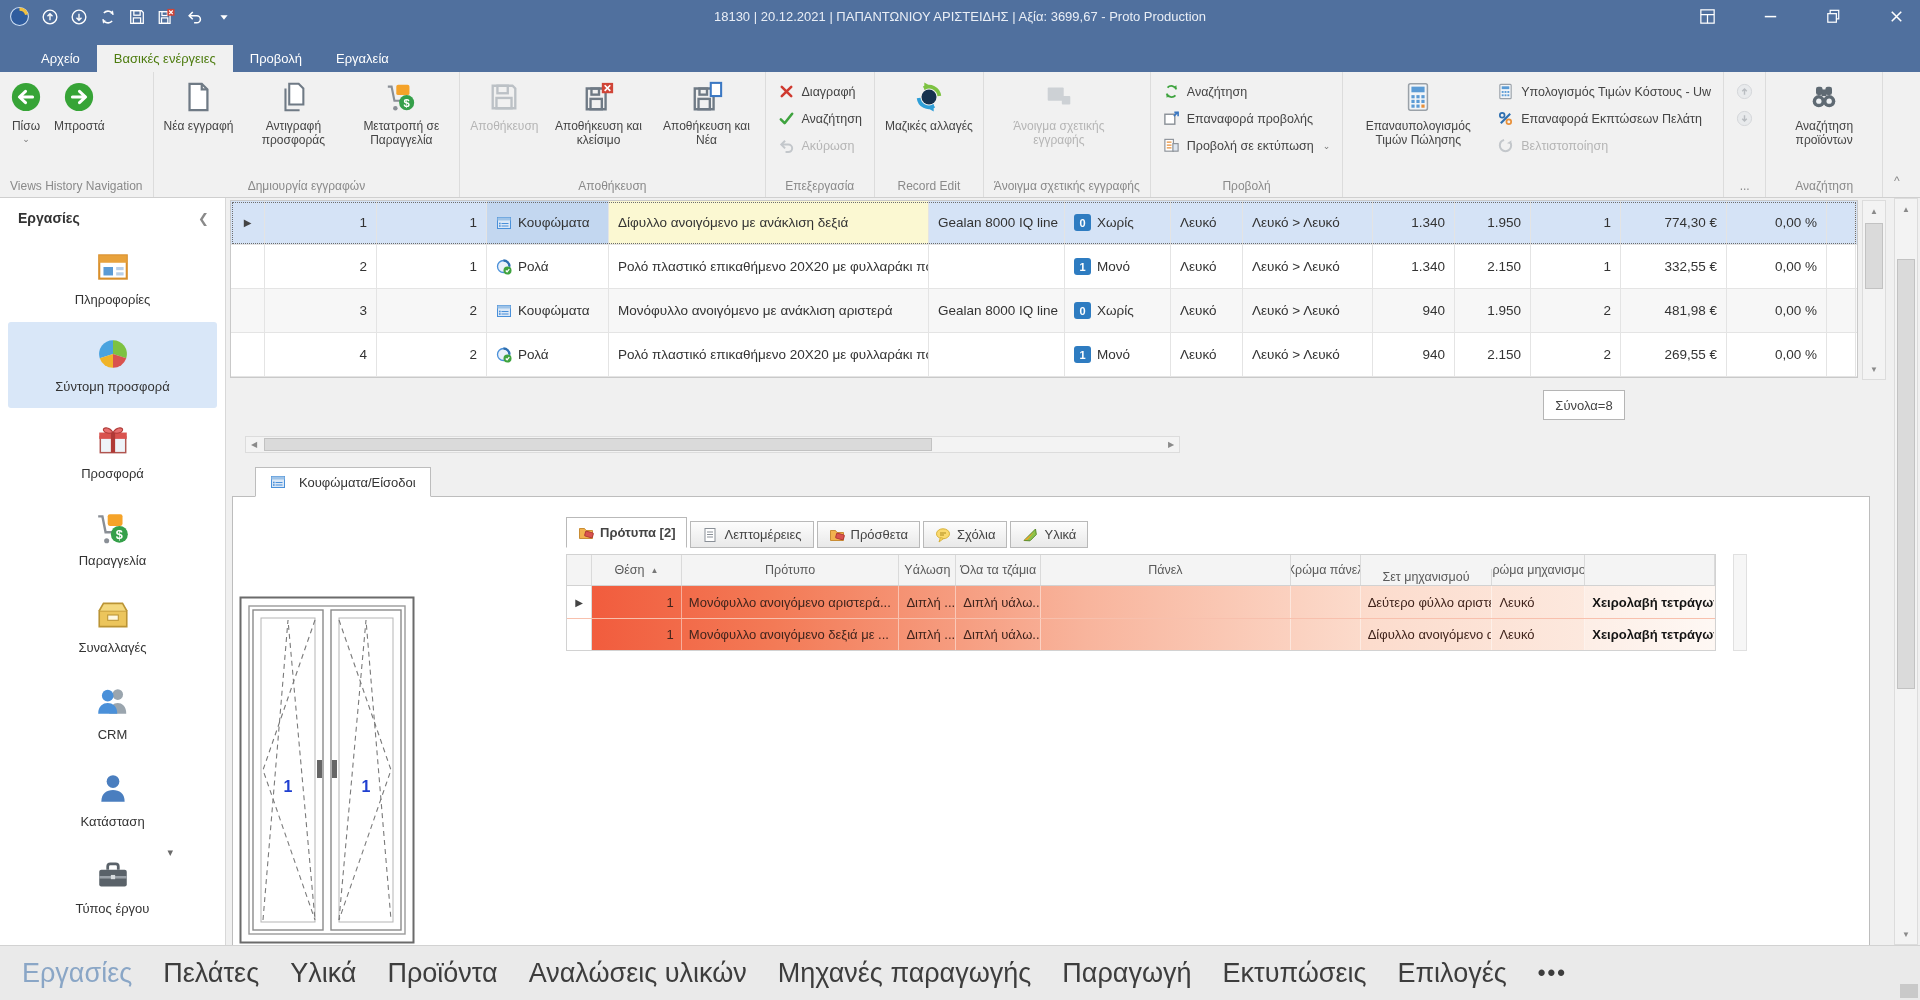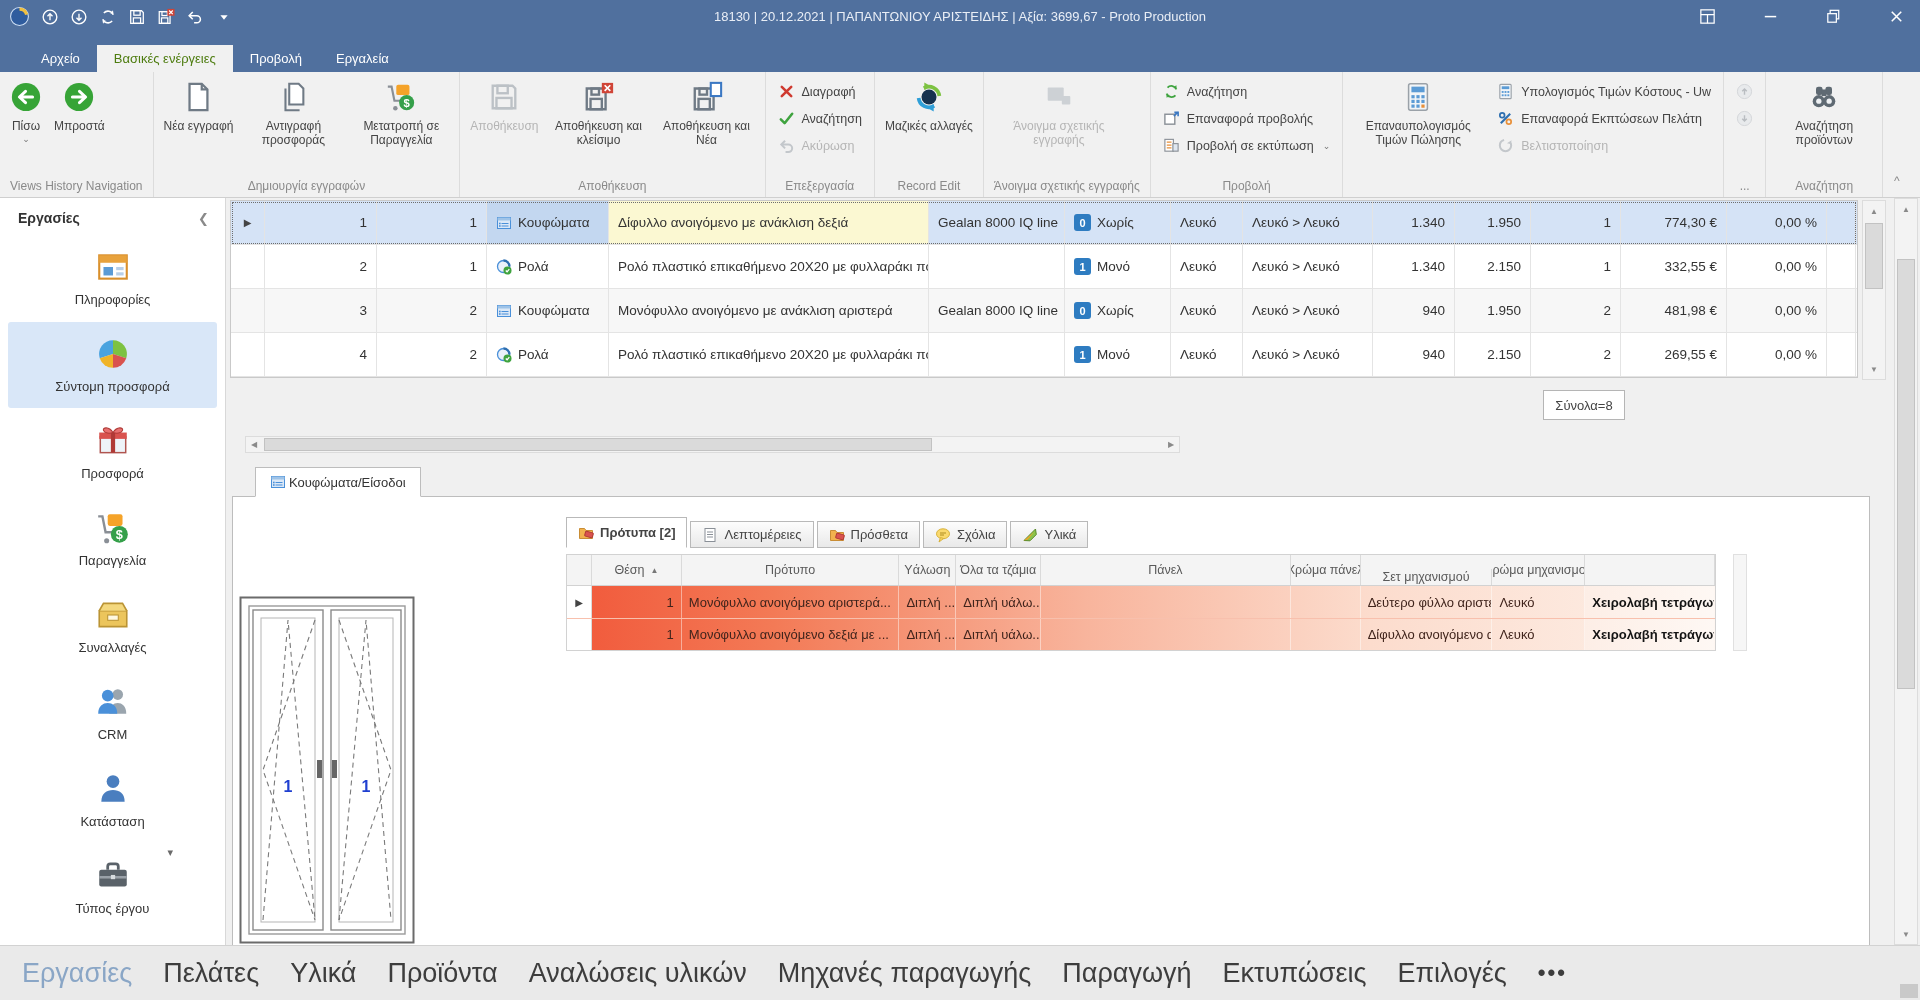--- a/index.html
+++ b/index.html
@@ -71,21 +71,21 @@
   .hscroll .left  { left:0; top:0; width:16px; height:15px; }
   .hscroll .right { right:0; top:0; width:16px; height:15px; }
   .hscroll .sb-thumb { left:18px; top:1px; width:668px; height:13px; }
   .win-vscroll { left:1894px; top:198px; width:24px; height:747px; }
   .win-vscroll .up   { left:0; top:0; width:22px; height:20px; }
   .win-vscroll .down { left:0; bottom:0; width:22px; height:20px; }
   .win-vscroll .sb-thumb { left:2px; top:60px; width:18px; height:430px; }
 
   
   .panel { position:absolute; left:232px; top:496px; width:1638px; height:449px; background:#fff; border:1px solid #bdbdbd; border-bottom:none; }
-  .panel-tab { position:absolute; left:255px; top:467px; height:30px; background:#fff; border:1px solid #bdbdbd; border-bottom:1px solid #fff; display:flex; align-items:center; gap:3px; padding:0 14px; font-size:13px; color:#333; z-index:3; }
+  .panel-tab { position:absolute; left:255px; top:467px; height:30px; background:#fff; border:1px solid #bdbdbd; border-bottom:1px solid #fff; display:flex; align-items:center; gap:13px; padding:0 14px; font-size:13px; color:#333; z-index:3; }
   .subtabs { position:absolute; left:333px; top:20px; display:flex; align-items:flex-end; gap:3px; }
   .stab { height:27px; display:flex; align-items:center; gap:6px; padding:0 11px; font-size:13px; color:#444; background:linear-gradient(#fdfdfd,#e9e9e9); border:1px solid #b9b9b9; }
   .stab.active { height:31px; background:#fff; border-bottom:1px solid #fff; position:relative; z-index:2;font-weight:bold; }
   .stable { position:absolute; left:333px; top:57px; width:1150px; border:1px solid #d2d2d2; }
   .shead { display:flex; height:31px; background:#f4f4f4; border-bottom:1px solid #d2d2d2; }
   .shcell { display:flex; align-items:center; justify-content:center; gap:6px; font-size:12.5px; color:#5a5a5a; border-right:1px solid #dadada; white-space:nowrap; overflow:hidden; }
   .sort { font-size:8px; color:#777; }
   .srow { display:flex; height:32px; background:linear-gradient(90deg,#f1583a 0%,#f37a56 18%,#f8b49c 45%,#fcdccd 70%,#fdf0e8 100%); }
   .srow + .srow { border-top:1px solid #f8c0ad; }
   .scell { display:flex; align-items:center; padding:0 7px; font-size:13px; color:#40241c; border-right:1px solid rgba(255,255,255,.45); white-space:nowrap; overflow:hidden; }

